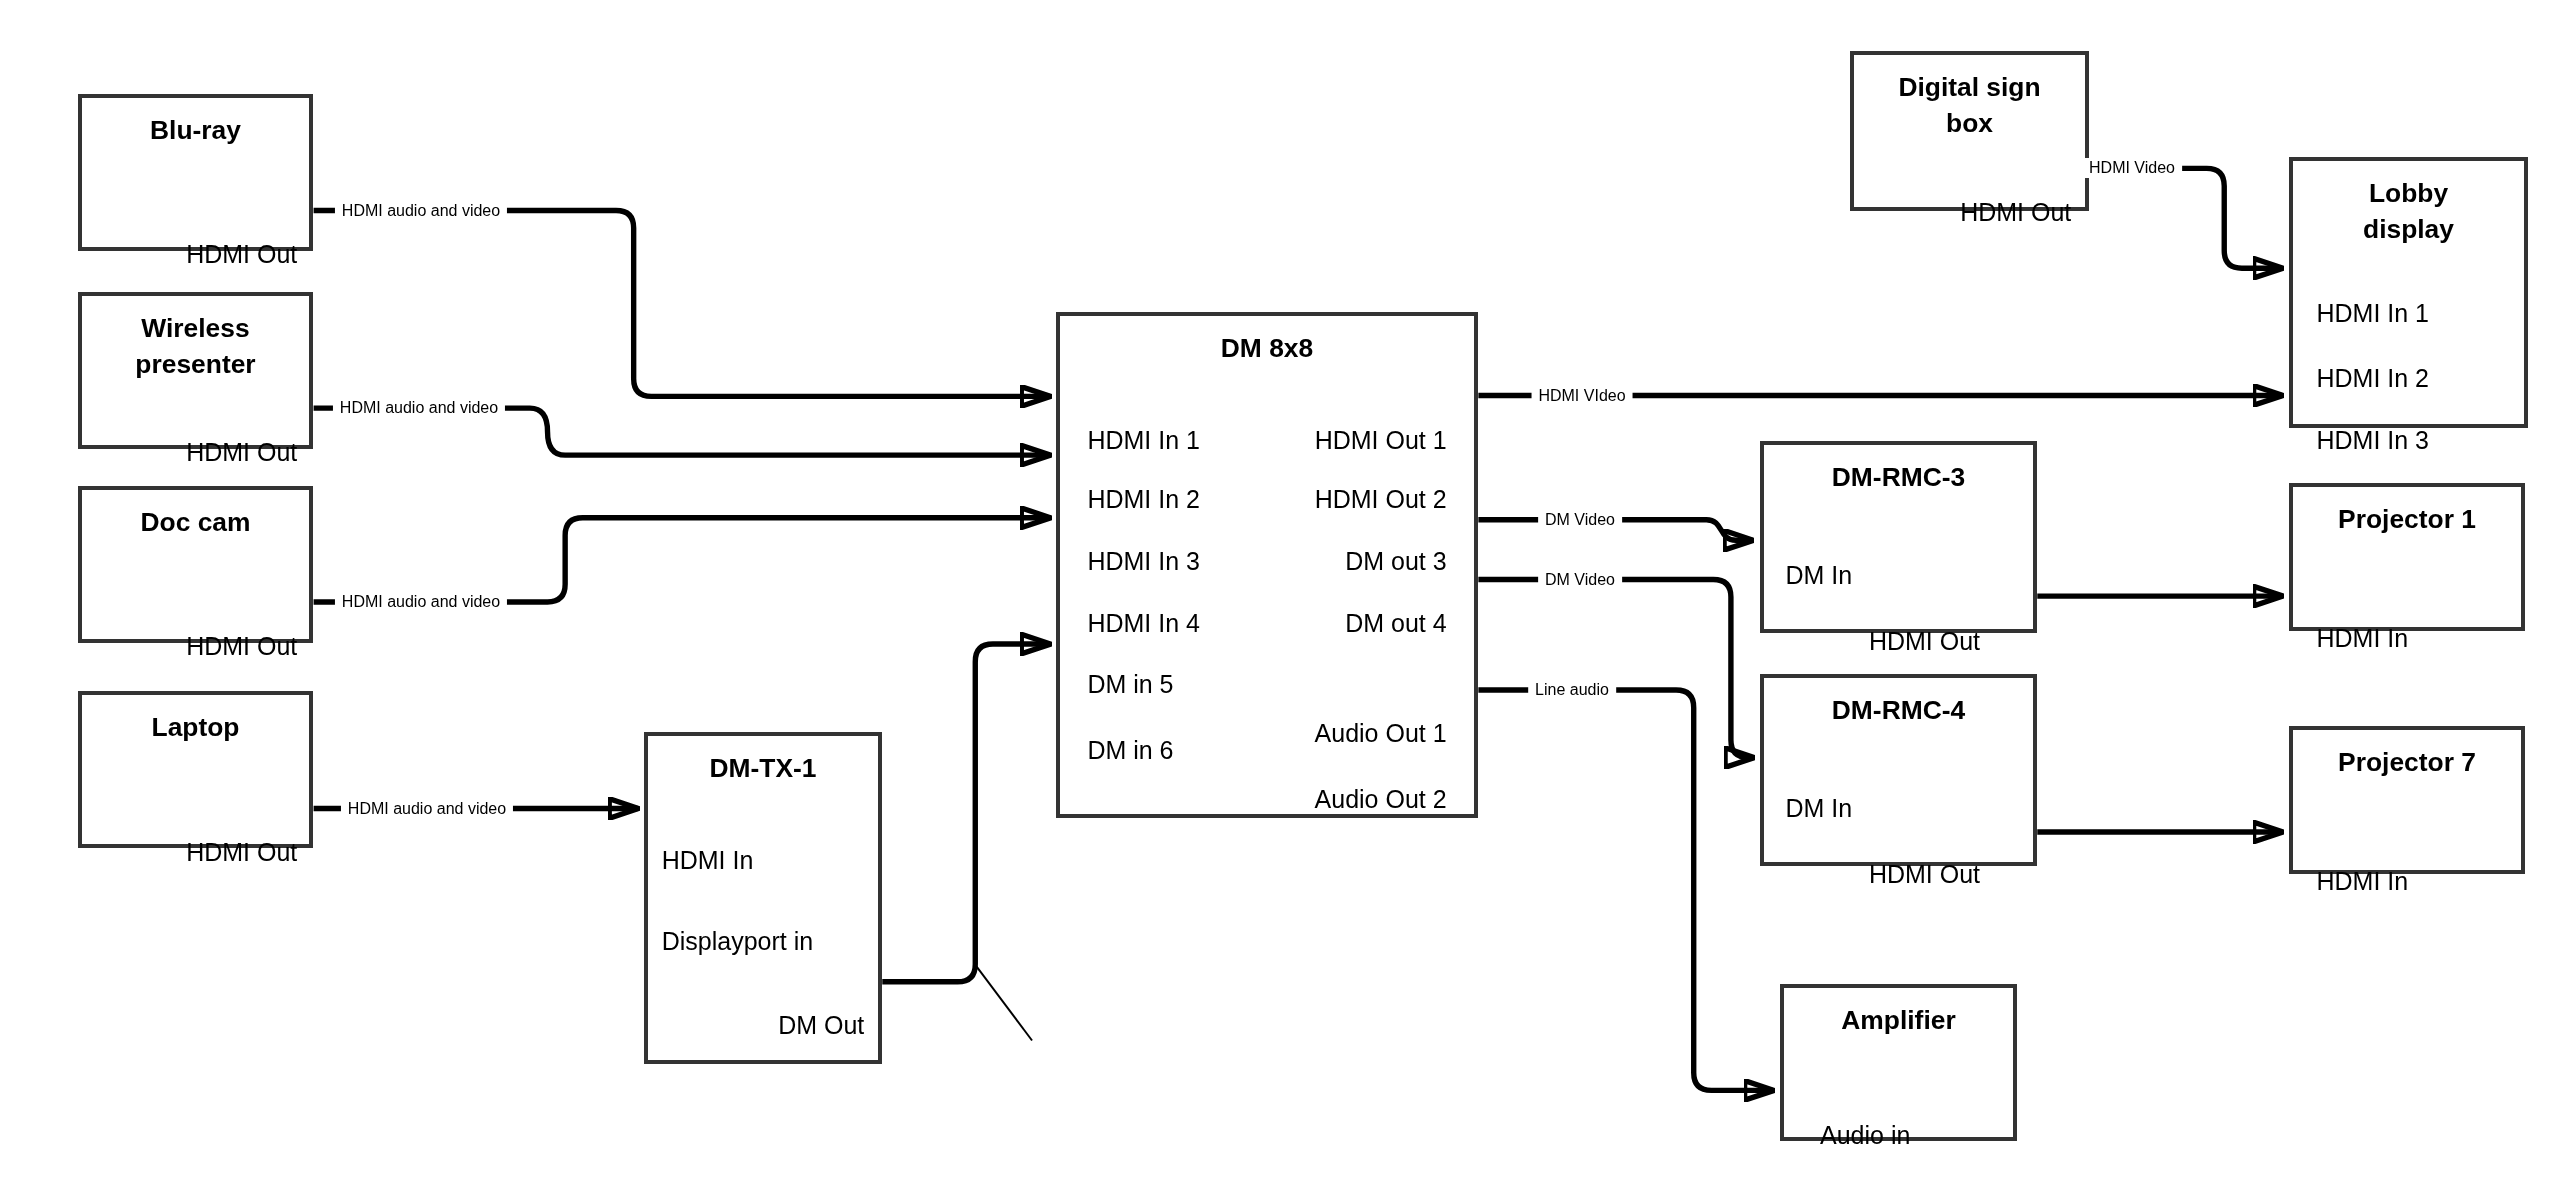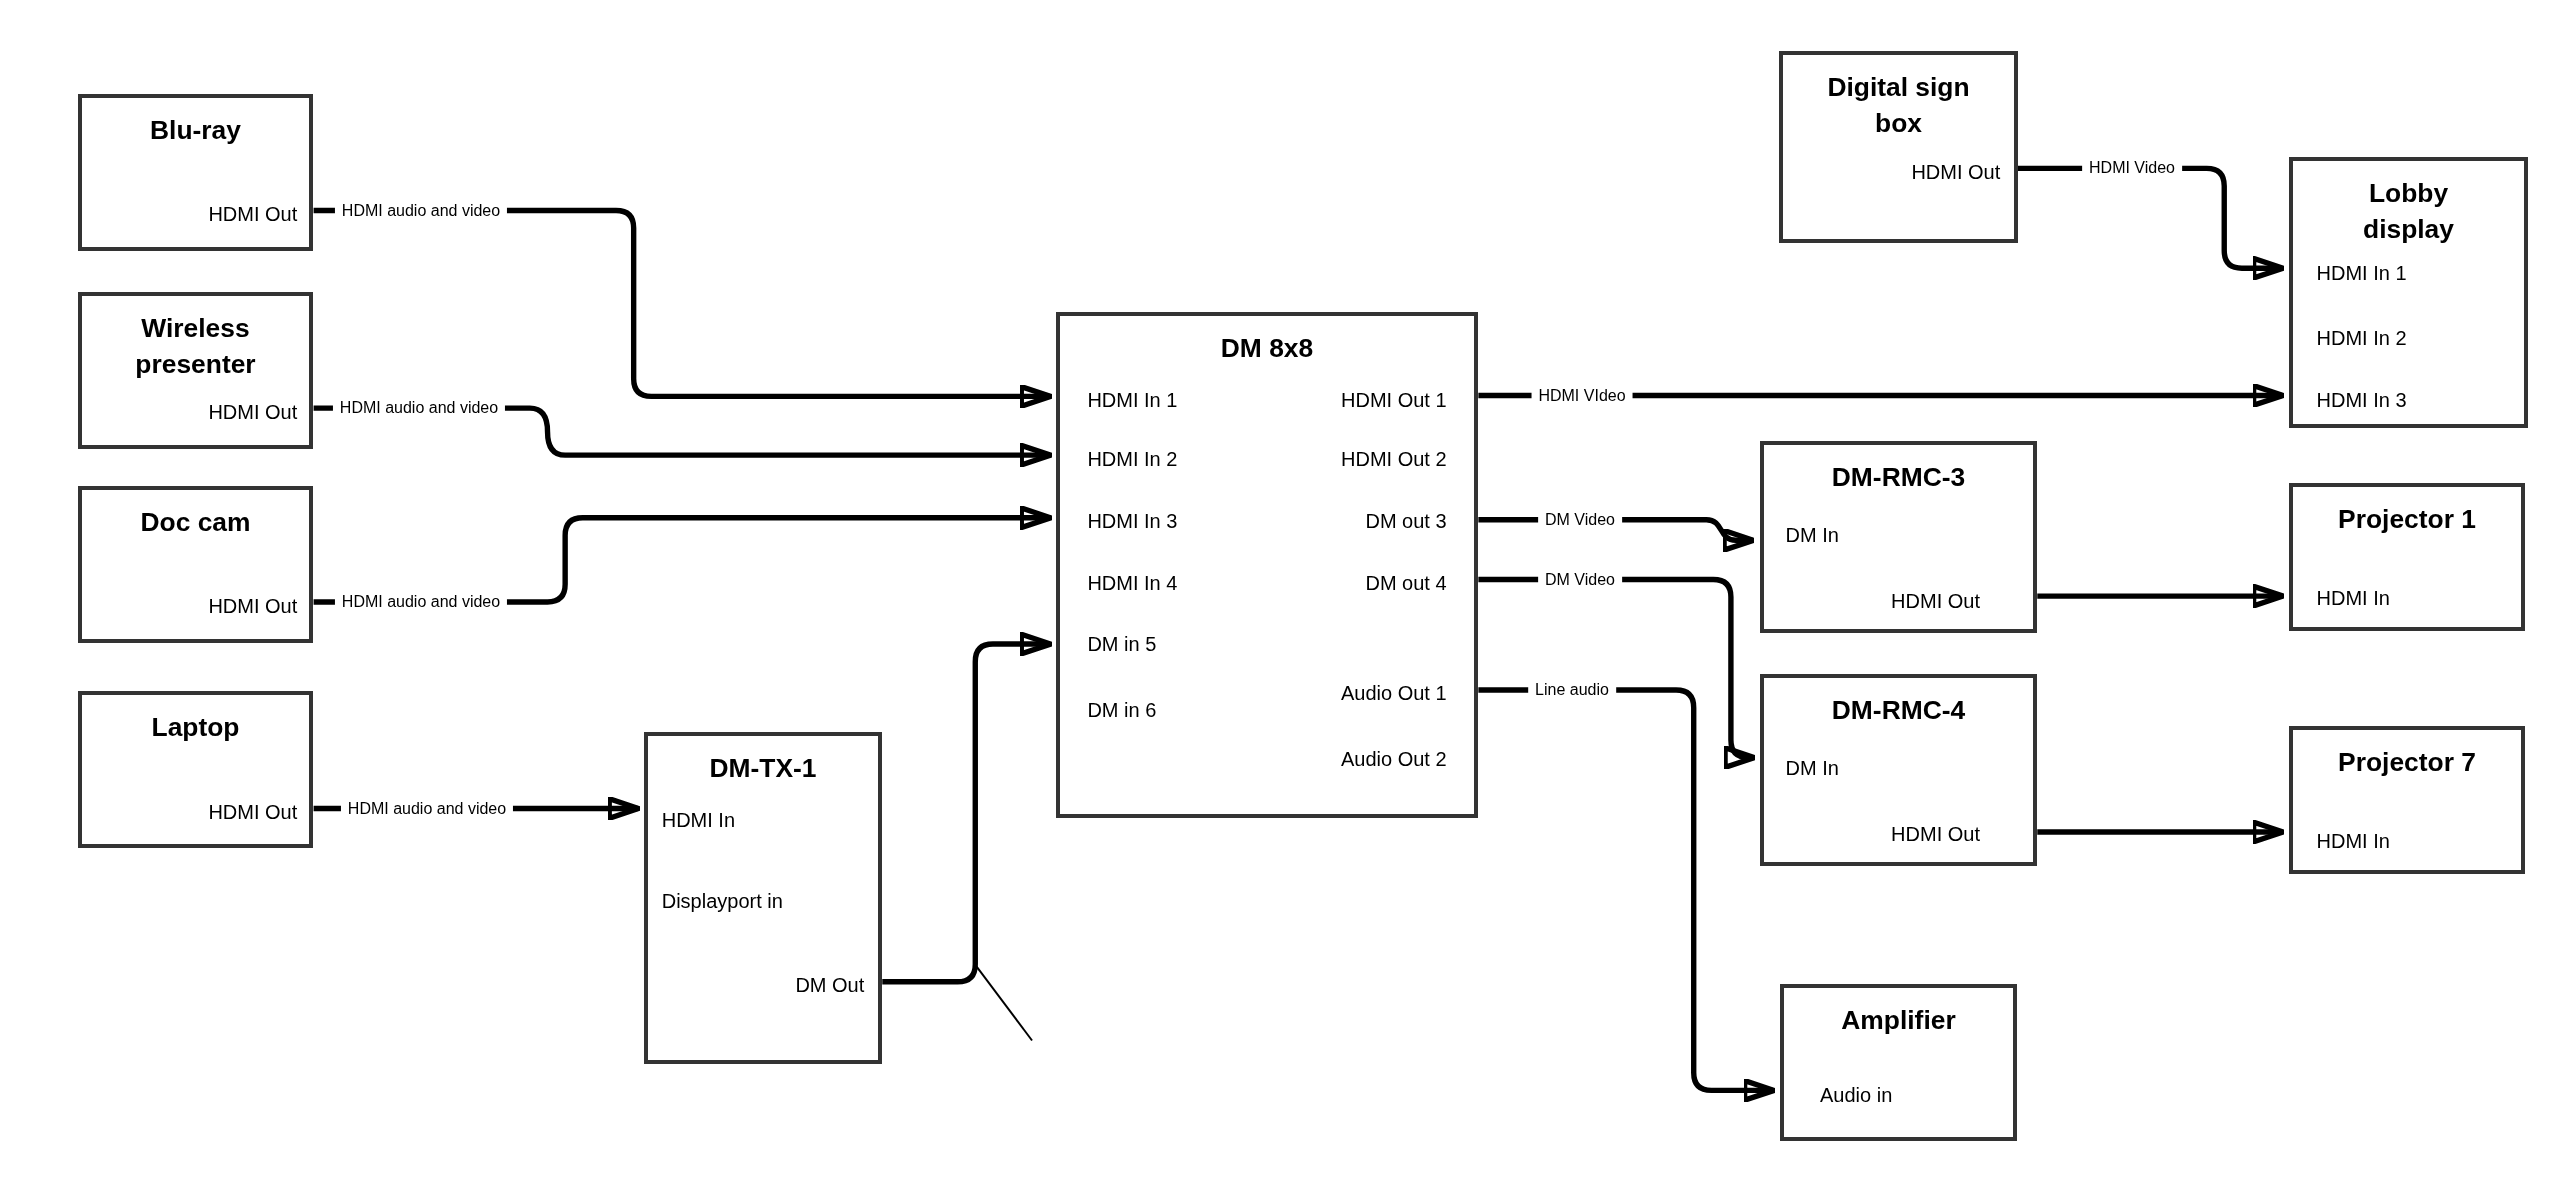--- a/index.html
+++ b/index.html
@@ -21,22 +21,23 @@
     box-sizing:border-box;
   }
   .node .title{
     position:absolute;top:13.7px;left:0;right:0;
     text-align:center;font-weight:bold;
     font-size:26.4px;line-height:36px;
     white-space:pre-line;
   }
   .port{
     position:absolute;
-    font-size:20px;line-height:29px;
+    font-size:25px;line-height:29px;
     white-space:nowrap;
+    margin-top:40px;
   }
   .port.r{text-align:right;}
   .wlabel{
     position:absolute;
     transform:translate(-50%,-50%);
     background:#fff;
     padding:1px 6.9px;
     font-size:16px;
     white-space:nowrap;
   }
@@ -114,21 +115,21 @@
     <span class="port" style="top:314px;left:27.4px;">DM in 5</span>
     <span class="port" style="top:380px;left:27.4px;">DM in 6</span>
     <span class="port r" style="top:70px;right:27.4px;">HDMI Out 1</span>
     <span class="port r" style="top:129px;right:27.4px;">HDMI Out 2</span>
     <span class="port r" style="top:191px;right:27.4px;">DM out 3</span>
     <span class="port r" style="top:253px;right:27.4px;">DM out 4</span>
     <span class="port r" style="top:363px;right:27.4px;">Audio Out 1</span>
     <span class="port r" style="top:429px;right:27.4px;">Audio Out 2</span>
   </div>
 
-  <div class="node" style="left:1779px;top:51px;width:239px;height:192px;">
+  <div class="node" style="left:1850px;top:51px;width:239px;height:160px;">
     <div class="title">Digital sign
 box</div>
     <span class="port r" style="top:103px;right:13.7px;">HDMI Out</span>
   </div>
 
   <div class="node" style="left:2289px;top:157px;width:239px;height:271px;">
     <div class="title">Lobby
 display</div>
     <span class="port" style="top:98px;left:23.5px;">HDMI In 1</span>
     <span class="port" style="top:163px;left:23.5px;">HDMI In 2</span>

